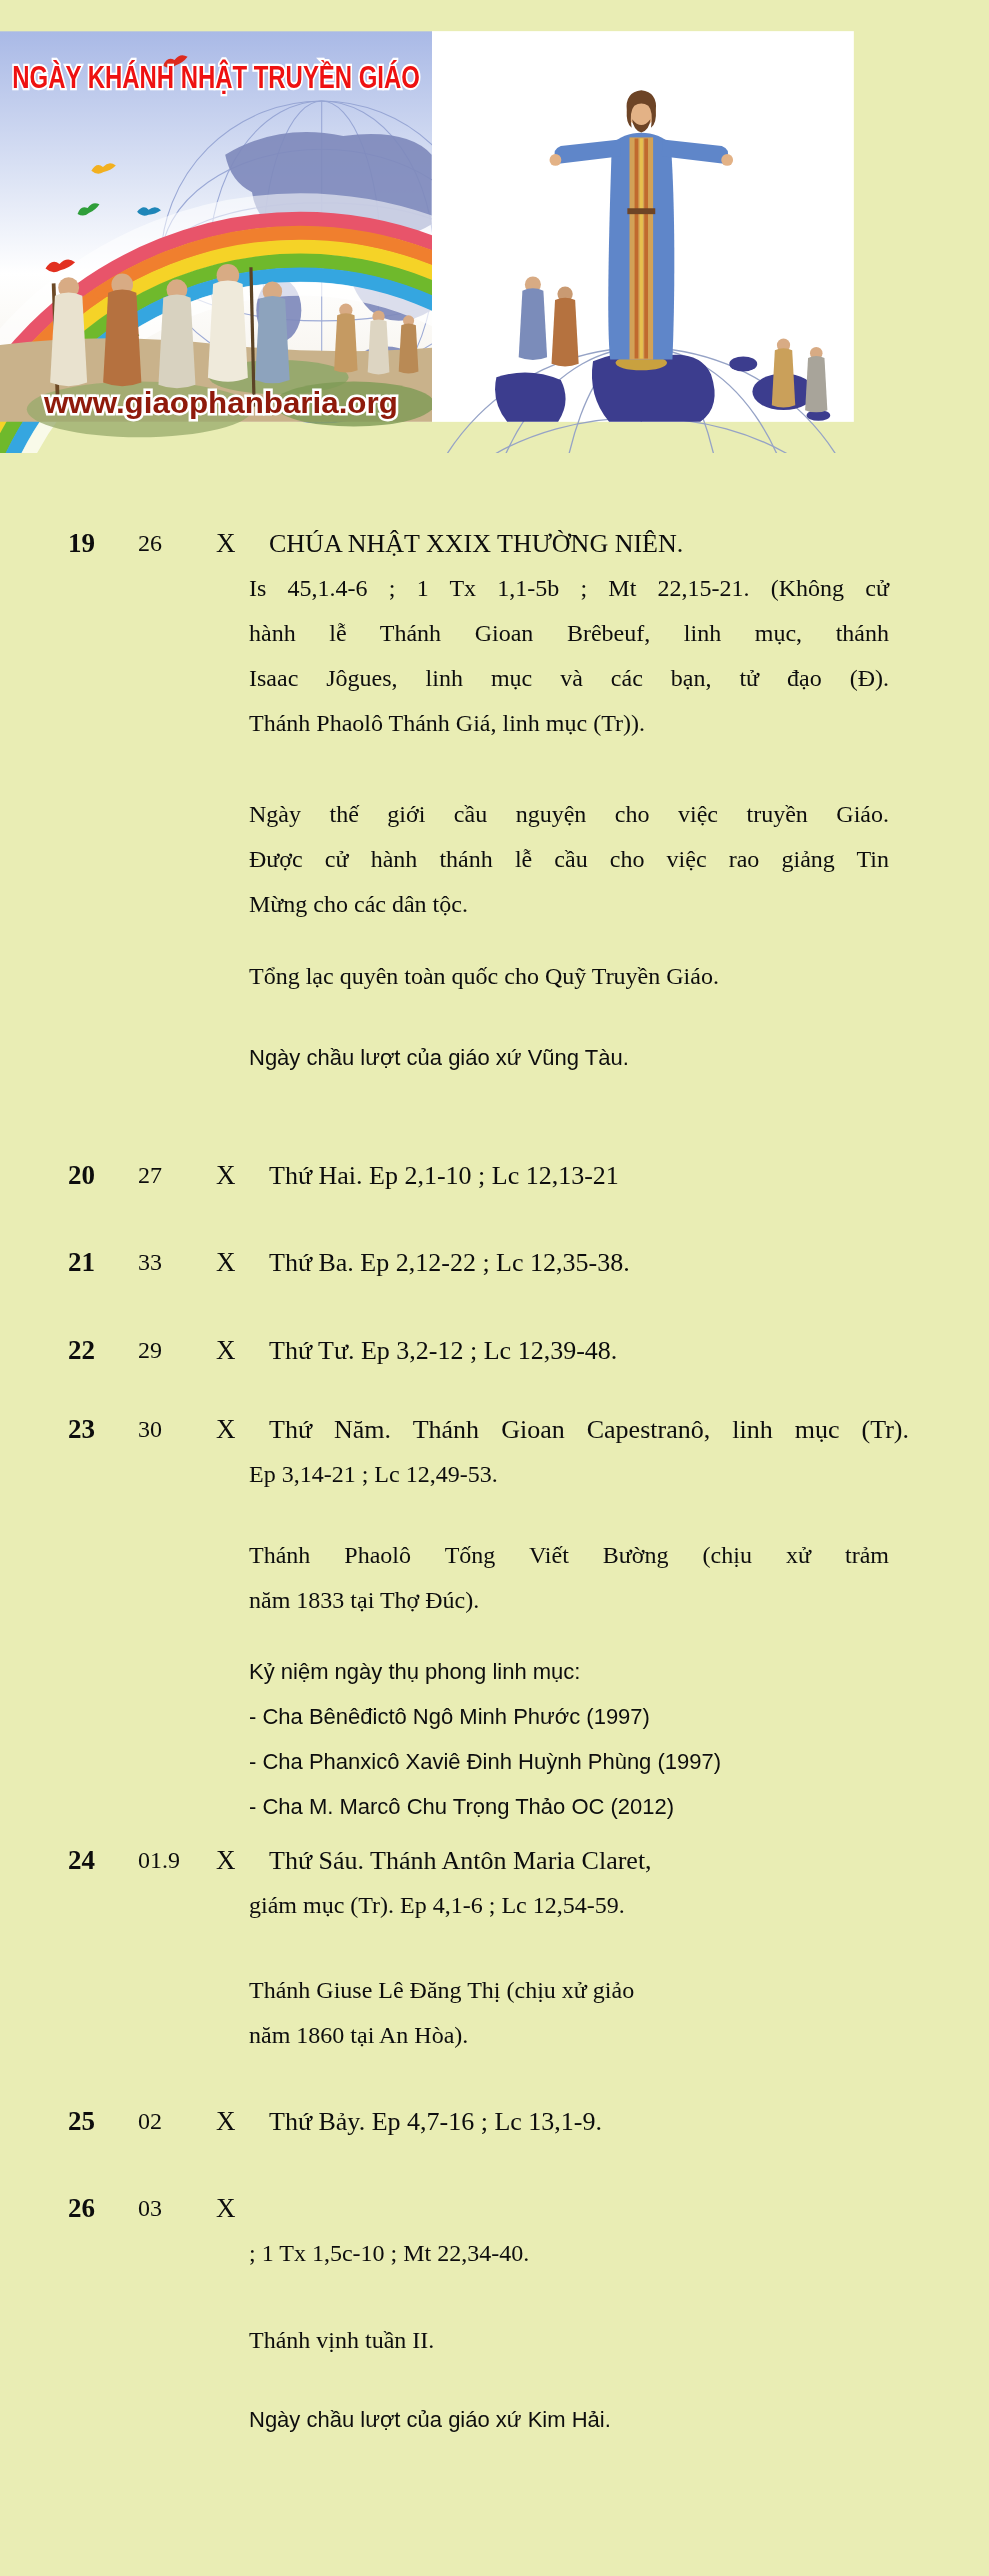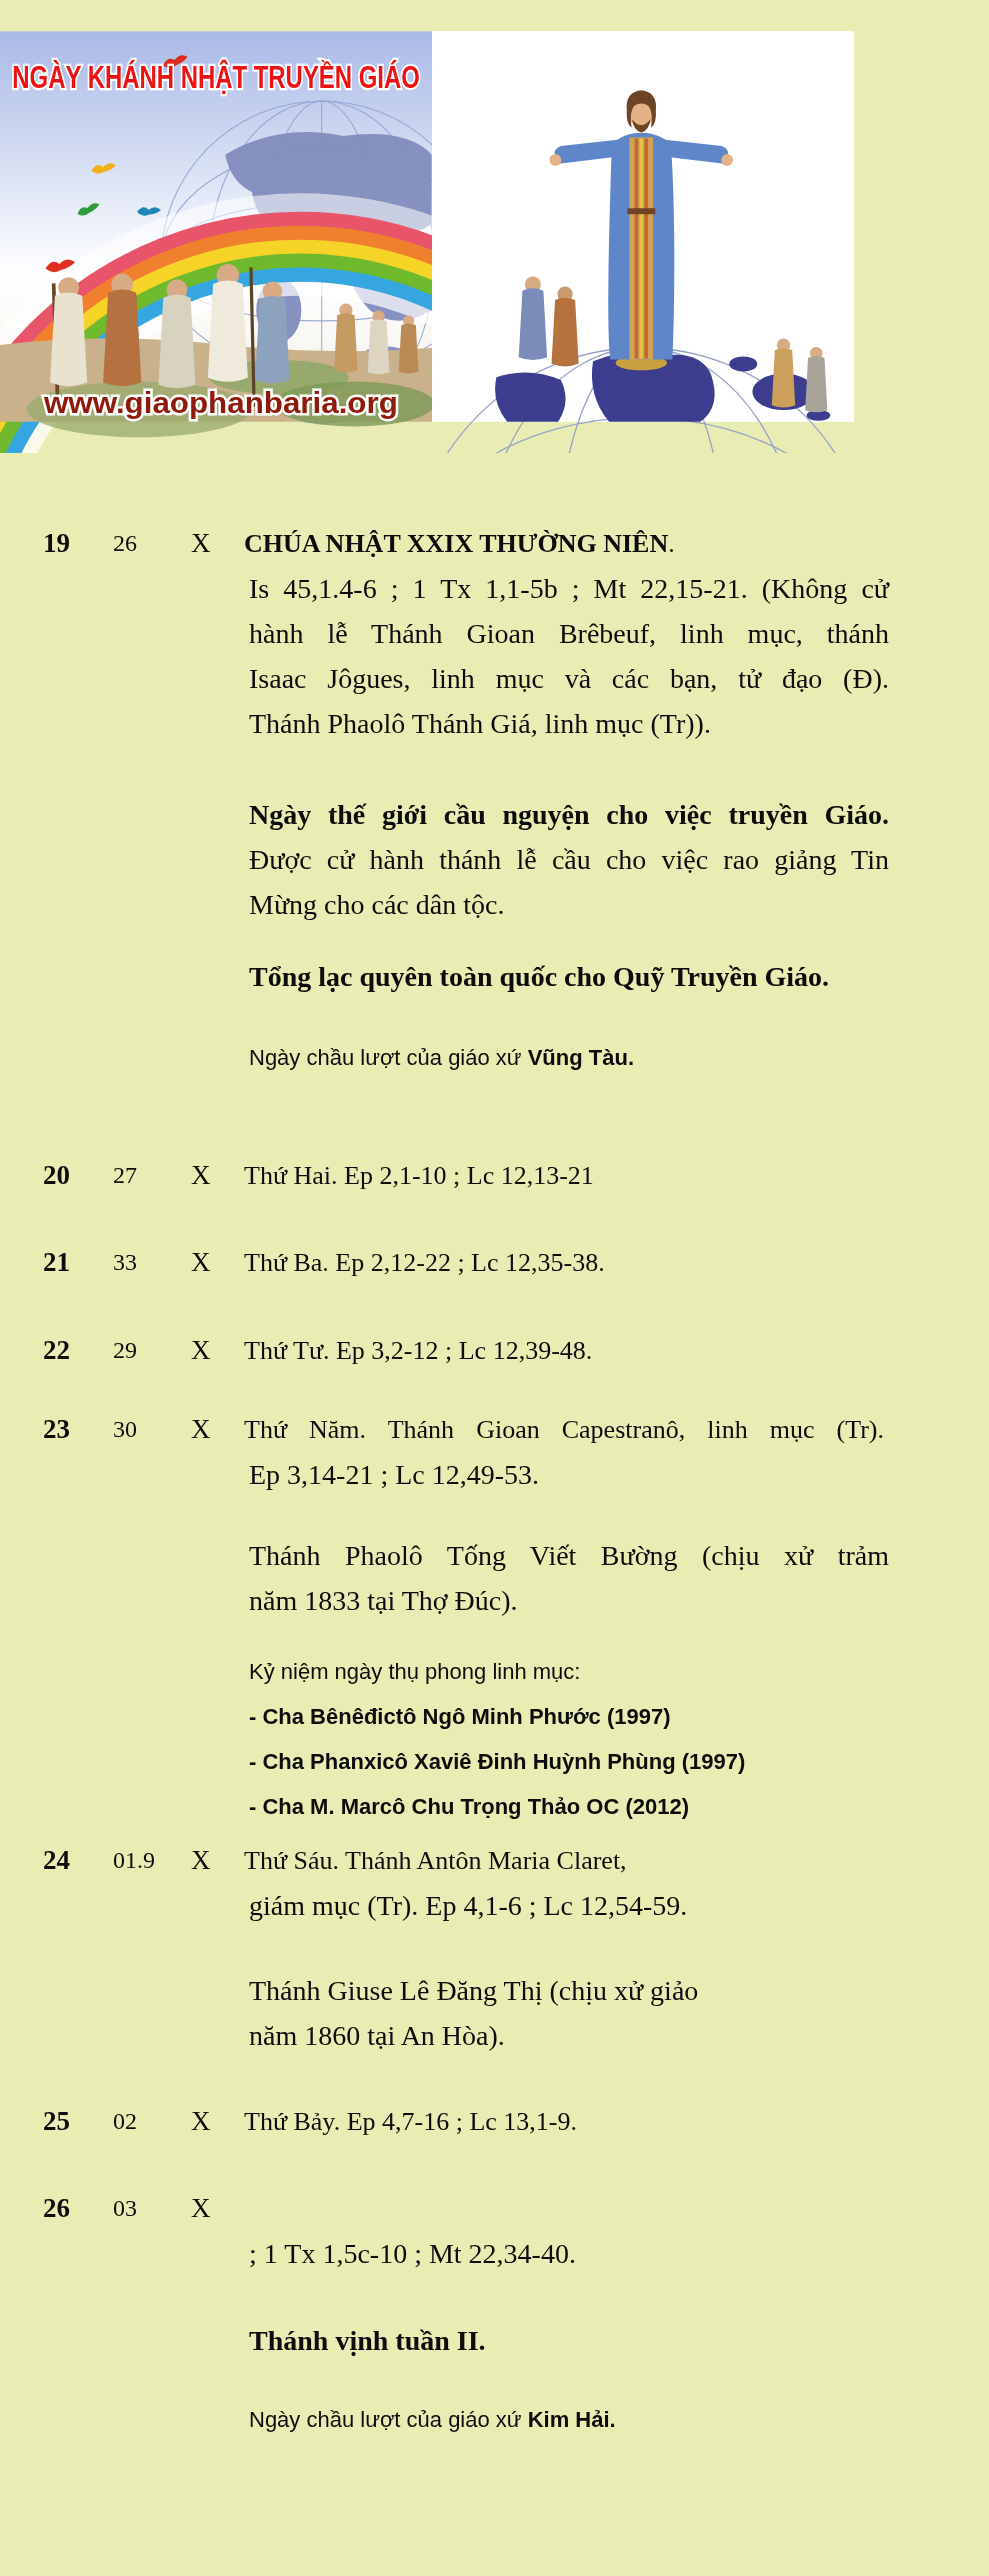--- a/index.html
+++ b/index.html
@@ -1,29 +1,29 @@
 <!DOCTYPE html>
 <html style="font-size:10px"><head>
 <meta charset="utf-8">
 <style>
   html,body{margin:0;padding:0;}
   .page{position:relative;width:990px;height:2576px;background:#e9edb4;color:#0d0d0d;
         font-family:"Liberation Serif",serif;overflow:hidden;}
   .header{display:flex;height:453px;width:854px;}
   .header svg{display:block;}
   
-  .row{display:grid;grid-template-columns:70px 78px 53px 640px;padding-left:43px;}
+  .row{display:grid;grid-template-columns:70px 78px 53px 640px;padding-left:68px;}
   .row>div{line-height:45px;}
   .day{font-weight:bold;font-size:27px;}
   .lunar{font-size:24px;}
   .mark{font-size:27px;}
   .text{font-size:26px;}
-  .cont{margin-left:249px;width:640px;line-height:45px;font-size:28px;}
+  .cont{margin-left:249px;width:640px;line-height:45px;font-size:24px;}
   .just{text-align:justify;text-align-last:justify;}
-  .b{font-weight:bold;}
+  .b{font-weight:normal;}
   .sans{font-family:"Liberation Sans",sans-serif;font-size:22px;}
   .m1{margin-top:68px}.m2{margin-top:32px}.m3{margin-top:46px}.m4{margin-top:27px}
   .m5{margin-top:36px}.m6{margin-top:73px}.m7{margin-top:42px}.m8{margin-top:43px}
   .m9{margin-top:34px}.m10{margin-top:26px}.m11{margin-top:9.3px}.m12{margin-top:40px}
   .m13{margin-top:41px}
 </style>
 </head>
 <body>
 
 <div class="page">

